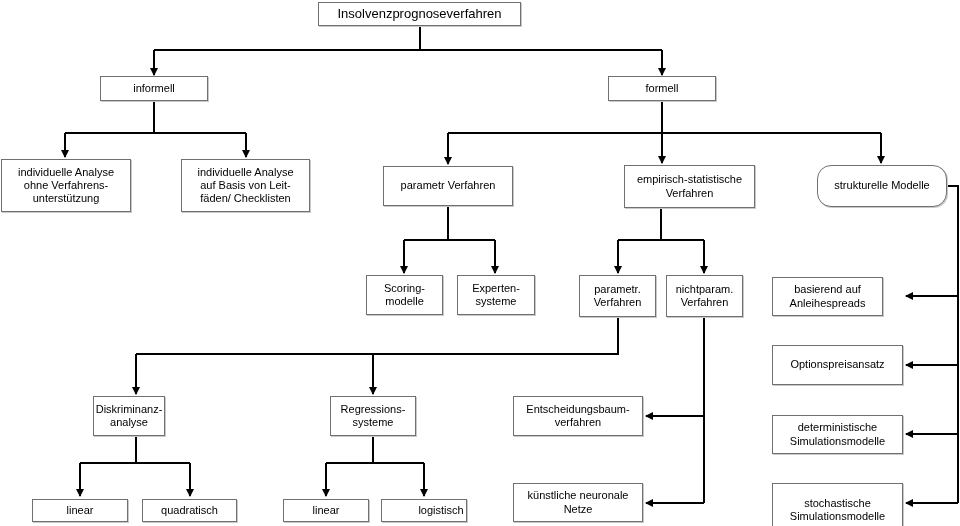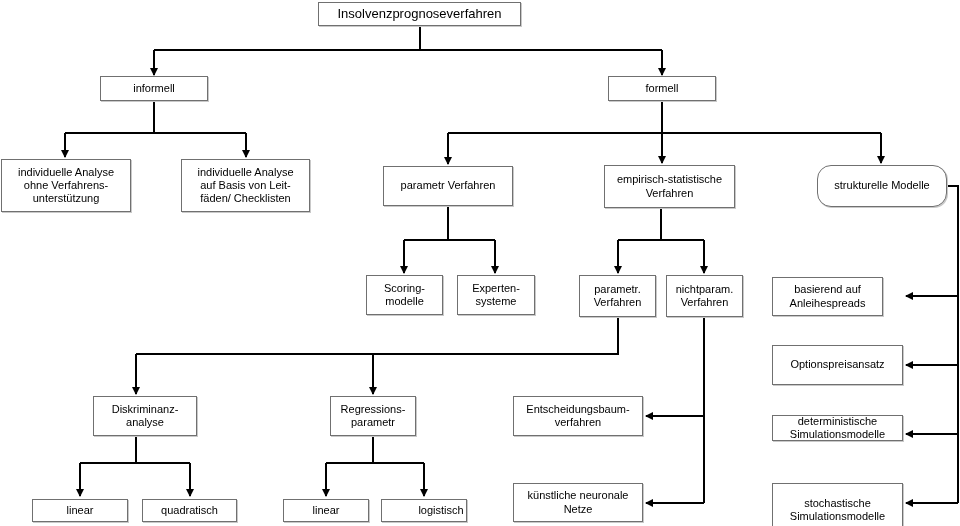--- a/index.html
+++ b/index.html
@@ -113,21 +113,21 @@
   <div class="node" style="left:1px;top:159px;width:130px;height:53px;">individuelle Analyse
 ohne Verfahrens-
 unterstützung</div>
 
   <div class="node" style="left:181px;top:159px;width:129px;height:53px;">individuelle Analyse
 auf Basis von Leit-
 fäden/ Checklisten</div>
 
   <div class="node" style="left:383px;top:166px;width:130px;height:40px;">parametr Verfahren</div>
 
-  <div class="node" style="left:604px;top:165px;width:131px;height:43px;">empirisch-statistische
+  <div class="node" style="left:624px;top:165px;width:131px;height:43px;">empirisch-statistische
 Verfahren</div>
 
   <div class="node" style="left:817px;top:165px;width:130px;height:42px;border-radius:14px;">strukturelle Modelle</div>
 
   <div class="node" style="left:366px;top:275px;width:77px;height:40px;">Scoring-
 modelle</div>
 
   <div class="node" style="left:457px;top:275px;width:78px;height:40px;">Experten-
 systeme</div>
 
@@ -135,31 +135,31 @@
 Verfahren</div>
 
   <div class="node" style="left:666px;top:275px;width:77px;height:42px;">nichtparam.
 Verfahren</div>
 
   <div class="node" style="left:772px;top:277px;width:111px;height:39px;">basierend auf
 Anleihespreads</div>
 
   <div class="node" style="left:772px;top:345px;width:131px;height:40px;">Optionspreisansatz</div>
 
-  <div class="node" style="left:772px;top:415px;width:131px;height:26px;">deterministische
+  <div class="node" style="left:772px;top:415px;width:131px;height:39px;">deterministische
 Simulationsmodelle</div>
 
   <div class="node" style="left:772px;top:483px;width:131px;height:54px;">stochastische
 Simulationsmodelle</div>
 
-  <div class="node" style="left:93px;top:396px;width:104px;height:40px;">Diskriminanz-
+  <div class="node" style="left:93px;top:396px;width:72px;height:40px;">Diskriminanz-
 analyse</div>
 
   <div class="node" style="left:330px;top:396px;width:86px;height:40px;">Regressions-
-parametr</div>
+systeme</div>
 
   <div class="node" style="left:513px;top:396px;width:130px;height:40px;">Entscheidungsbaum-
 verfahren</div>
 
   <div class="node" style="left:513px;top:483px;width:130px;height:39px;">künstliche neuronale
 Netze</div>
 
   <div class="node" style="left:32px;top:499px;width:96px;height:23px;">linear</div>
 
   <div class="node" style="left:142px;top:499px;width:95px;height:23px;">quadratisch</div>

